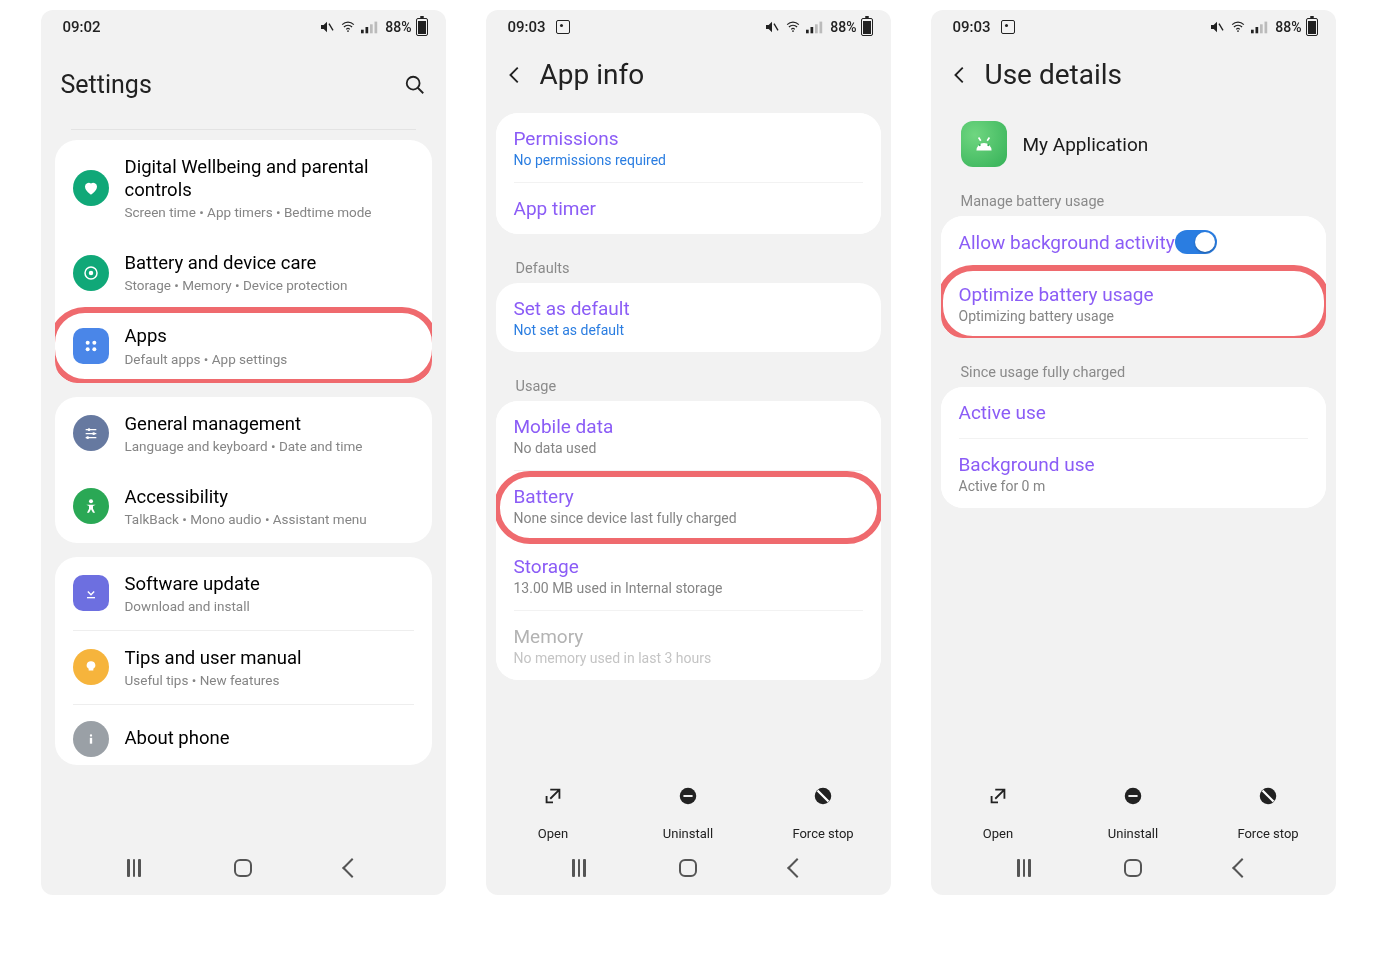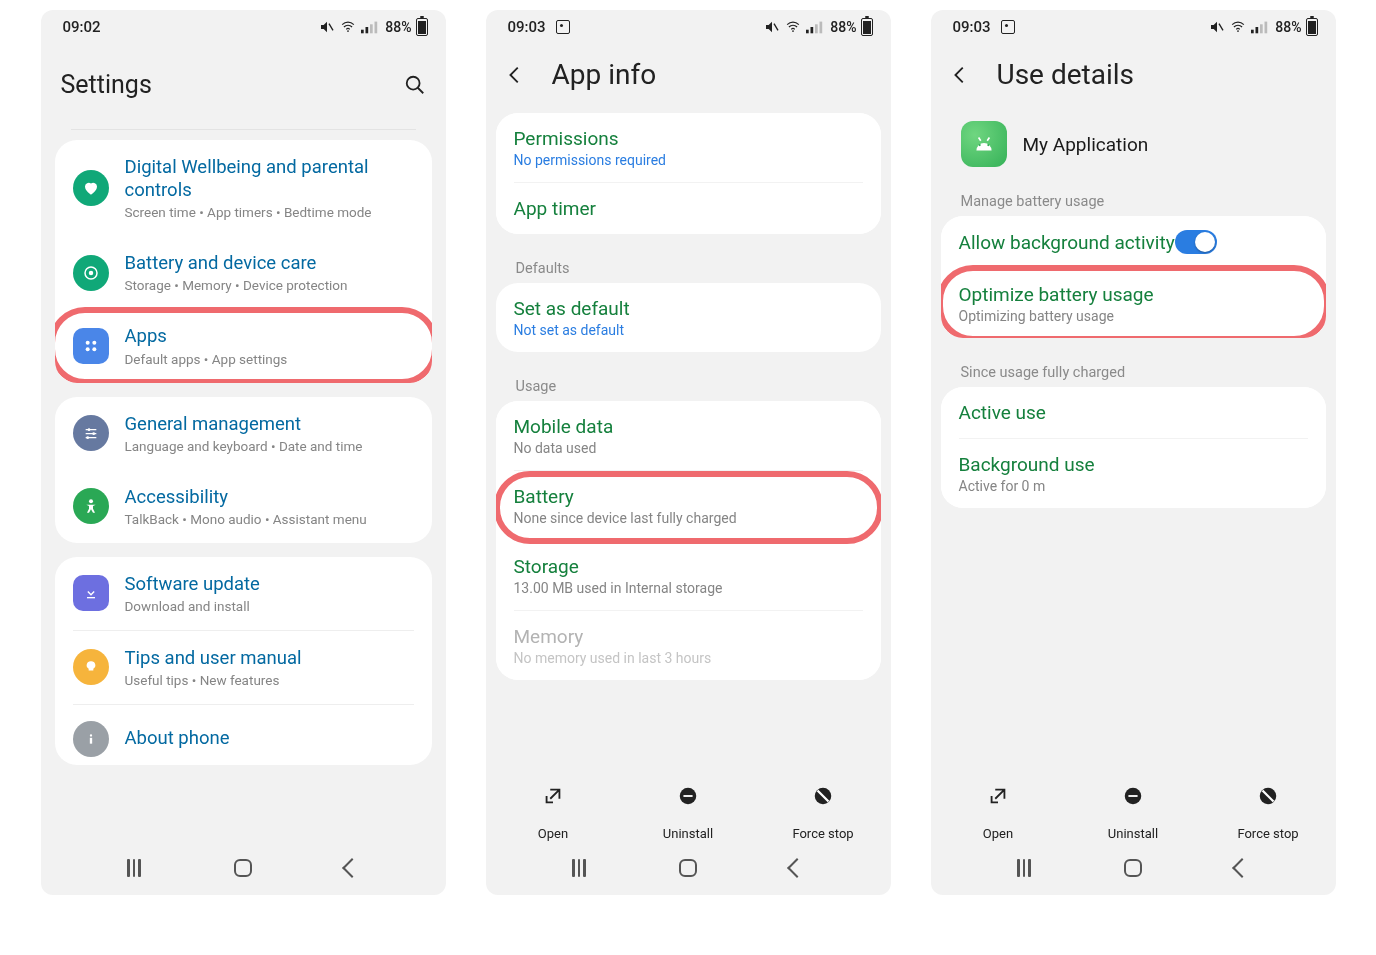--- a/index.html
+++ b/index.html
@@ -38,21 +38,21 @@
     .batt { display:inline-block; width:12px; height:18px; border:1.5px solid #222; border-radius:2px; position:relative;}
     .batt::before { content:""; position:absolute; top:-3px; left:3px; width:4px; height:2px; background:#222; border-radius:1px;}
     .batt::after { content:""; position:absolute; bottom:1px; left:1px; right:1px; height:80%; background:#222;}
     .screenshot-icon { width:14px; height:14px; border:1.5px solid #222; border-radius:2px; position:relative; margin-left:4px;}
     .screenshot-icon::after { content:""; position:absolute; top:3px; left:3px; width:3px; height:3px; border-radius:50%; background:#222;}
 
     .header {
       display: flex;
       align-items: center;
       padding: 18px 18px 22px 18px;
-      gap: 26px;
+      gap: 14px;
     }
     .header-big { padding: 30px 20px 30px 20px; }
     .header .title {
       font-size: 28px;
       color: #222;
       flex: 1;
     }
     .header-big .title { font-size: 25px; font-weight: 400; }
     .back-chevron { width:22px; height:22px; }
     .search-ico { width:22px; height:22px; }
@@ -75,28 +75,28 @@
       padding: 16px 18px;
       gap: 16px;
       position: relative;
     }
     .row .icon {
       width: 36px; height: 36px; border-radius: 50%;
       display: flex; align-items: center; justify-content: center;
       color: #fff; flex-shrink: 0;
     }
     .row .texts { flex: 1; min-width: 0; }
-    .row .label { font-size: 18.5px; color: #0369a1; line-height:1.25;}
+    .row .label { font-size: 18.5px; color: #000000; line-height:1.25;}
     .row .sub  { font-size: 13.5px; color: #858585; margin-top: 2px; }
 
     .simple-row {
       background: #fff;
       padding: 14px 18px;
     }
-    .simple-row .label { font-size: 19px; color: #15803d; }
+    .simple-row .label { font-size: 19px; color: #8b5cf6; }
     .simple-row .sub { font-size: 14px; color: #858585; margin-top:2px;}
     .simple-row .sub.link { color:#2a7de1;}
     .simple-row.faded .label { color:#b3b3b3;}
     .simple-row.faded .sub { color:#c4c4c4;}
 
     .section-header {
       font-size: 14.5px;
       color: #8a8a8a;
       padding: 12px 20px 6px 20px;
     }

